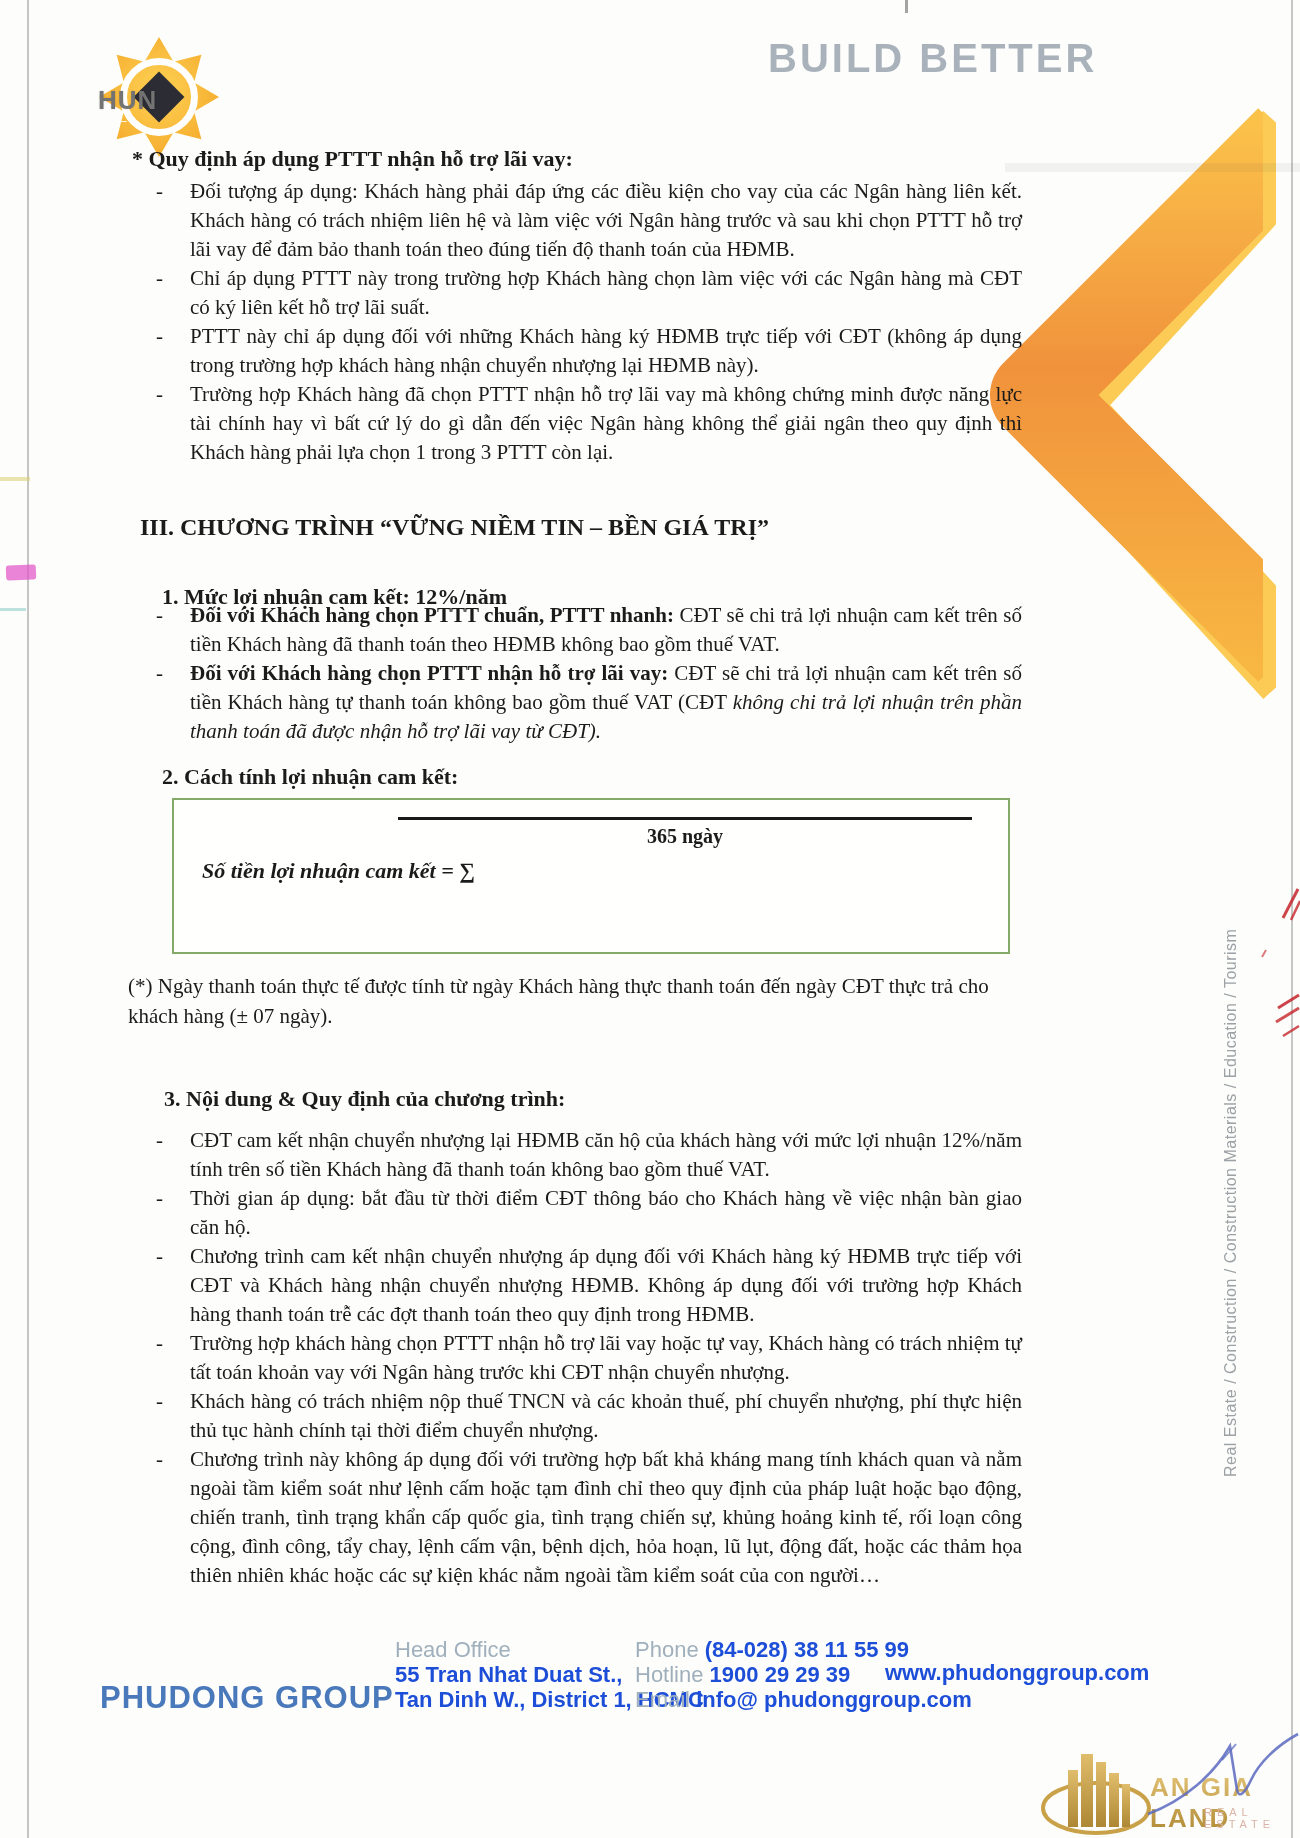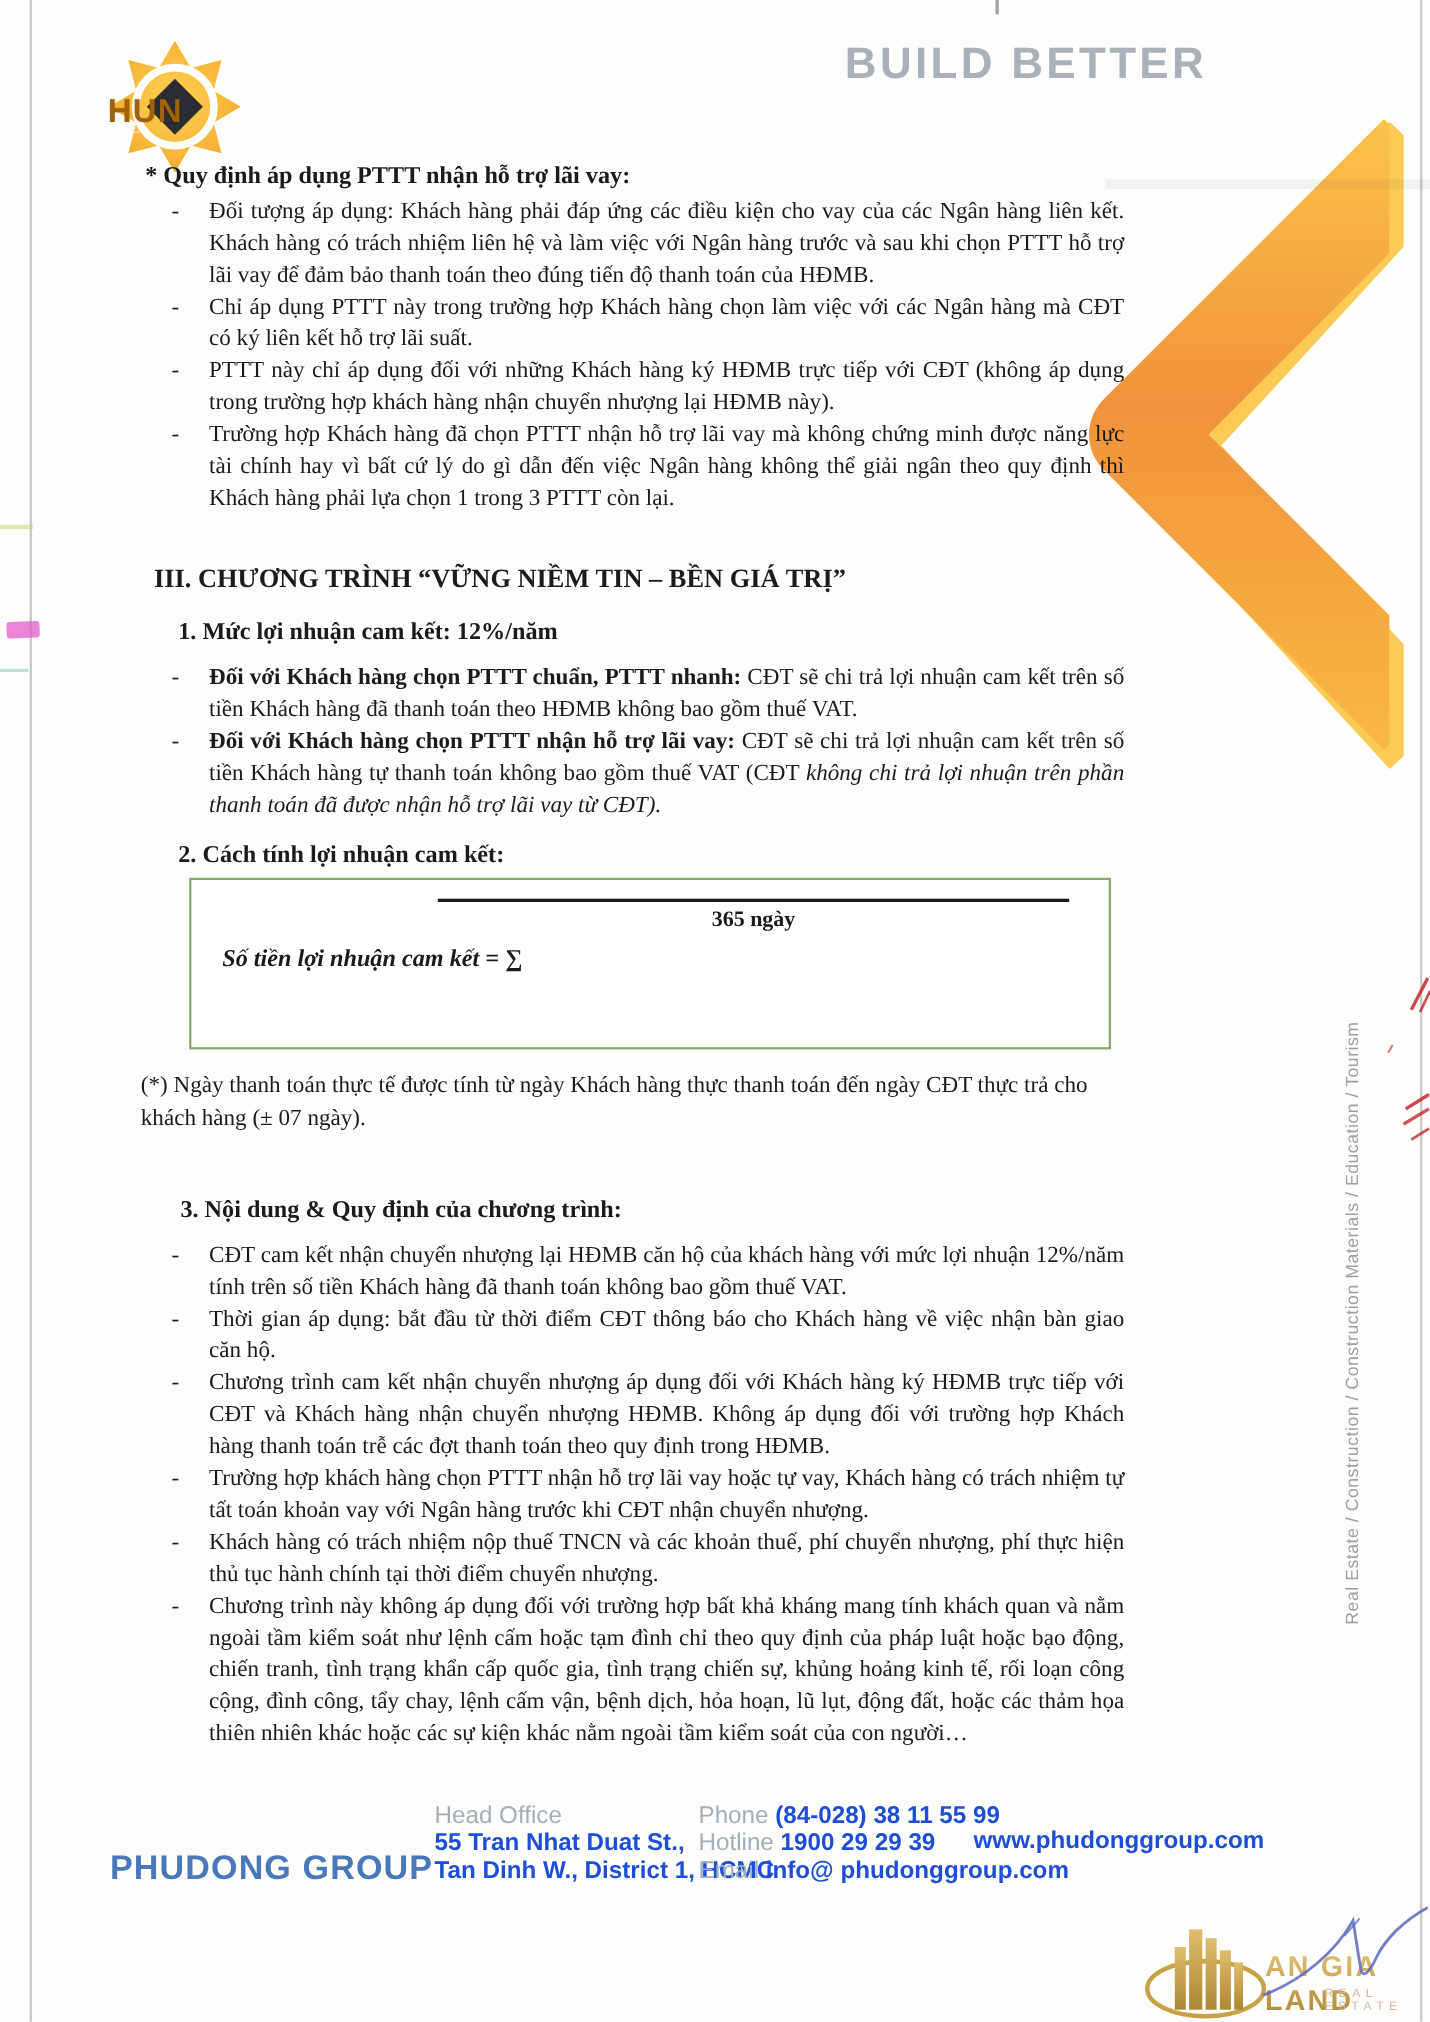--- a/index.html
+++ b/index.html
@@ -19,41 +19,41 @@
   .mark-yellow{position:absolute;left:0;top:477px;width:30px;height:4px;background:#d8d06e;opacity:.55;}
   .mark-teal{position:absolute;left:0;top:608px;width:26px;height:3px;background:#7ec8c0;opacity:.5;}
 
   
   .logo{position:absolute;left:98px;top:33px;width:122px;height:128px;}
   .logo-star{position:absolute;left:1px;top:4px;width:120px;height:120px;
     background:radial-gradient(circle at 50% 45%,#fcc94b 20%,#f6b133 65%,#eea32f 100%);
     clip-path:polygon(50% 0%,62.1% 20.7%,85.3% 14.7%,79.3% 37.9%,100% 50%,79.3% 62.1%,85.3% 85.3%,62.1% 79.3%,50% 100%,37.9% 79.3%,14.7% 85.3%,20.7% 62.1%,0% 50%,20.7% 37.9%,14.7% 14.7%,37.9% 20.7%);}
   .logo-ring{position:absolute;left:22px;top:25px;width:64px;height:64px;border:7px solid #fff;border-radius:50%;}
   .logo-diamond{position:absolute;left:43px;top:46px;width:36px;height:36px;background:#2c2c34;transform:rotate(45deg);}
-  .logo-word{position:absolute;left:0px;top:52px;color:#a16207;font-family:"Liberation Sans",sans-serif;
-             font-weight:bold;font-size:30px;letter-spacing:1px;text-shadow:0 0 2px rgba(0,0,0,.2);}
+  .logo-word{position:absolute;left:0px;top:52px;color:#737373;font-family:"Liberation Sans",sans-serif;
+             font-weight:bold;font-size:26px;letter-spacing:1px;text-shadow:0 0 2px rgba(0,0,0,.2);}
   .logo-sub{position:absolute;left:6px;top:82px;color:#fff;font-family:"Liberation Sans",sans-serif;
             font-size:10px;letter-spacing:2px;}
   .slogan{position:absolute;left:768px;top:36px;font-family:Liberation Sans, sans-serif;
           font-weight:bold;font-size:40px;letter-spacing:3px;color:#a9b2bb;}
 
   
   .h1{position:absolute;left:132px;top:146px;font-weight:bold;font-size:22px;}
   .blist{position:absolute;font-size:21px;line-height:29px;}
   .blist1{left:150px;top:177px;width:872px;}
   .blist2{left:150px;top:601px;width:872px;}
   .blist3{left:150px;top:1126px;width:872px;}
   .b-row{display:flex;}
   .b-dash{width:40px;flex:none;padding-left:6px;box-sizing:border-box;}
   .b-text{flex:1;text-align:justify;}
   .b-text b{font-weight:bold;}
   .b-text i{font-style:italic;}
   .hIII{position:absolute;left:140px;top:514px;font-weight:bold;font-size:24px;}
   .hnum{position:absolute;font-weight:bold;font-size:22px;}
-  .hn1{left:162px;top:561px;}
+  .hn1{left:162px;top:584px;}
   .hn2{left:162px;top:764px;}
   .hn3{left:148px;top:1086px;margin-left:16px;}
 
   
   .fbox{position:absolute;left:172px;top:798px;width:834px;height:152px;border:2px solid #84a968;background:#fffffe;}
   .f-label{position:absolute;left:28px;top:58px;font-style:italic;font-weight:bold;font-size:22px;}
   .f-frac{position:absolute;left:224px;top:12px;width:574px;text-align:center;font-weight:bold;font-size:20px;}
   .f-num{line-height:28px;}
   .f-bar{border-top:3px solid #1a1a1a;margin-top:5px;}
   .f-den{margin-top:5px;}

